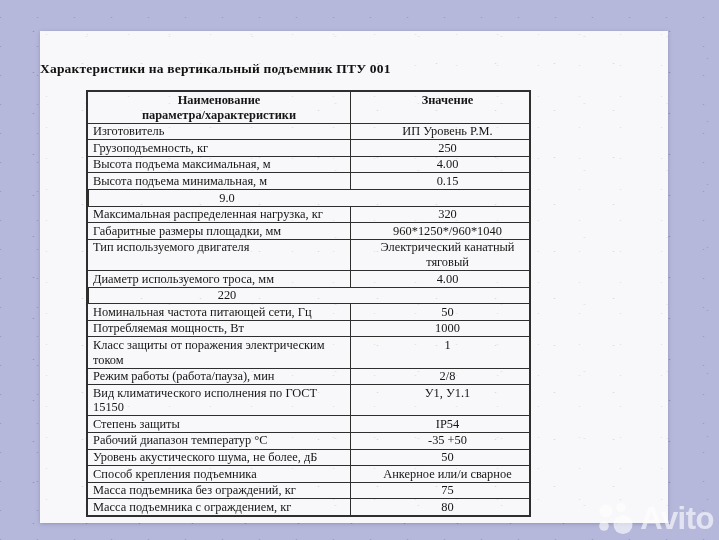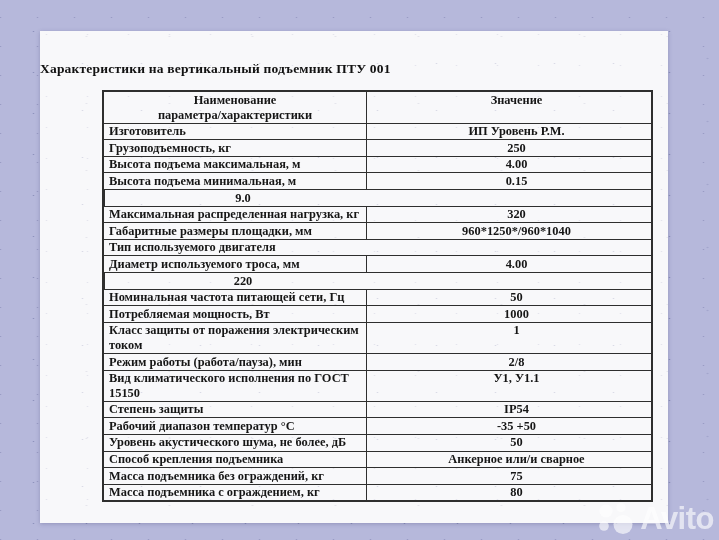--- a/index.html
+++ b/index.html
@@ -27,34 +27,33 @@
     background-size: 59px 47px, 41px 31px, 83px 67px;
     background-position: 13px 9px, 27px 19px, 5px 39px;
     box-shadow: 0 1px 4px rgba(55,55,105,.28);
   }
   .title {
     position: absolute; left: 0; right: 0; top: 30px;
     font-weight: bold; font-size: 13.5px;
     color: #121212; letter-spacing: 0.2px;
   }
   .spec-table {
-    position: absolute; left: 62px; top: 59px; width: 551px;
+    position: absolute; left: 46px; top: 59px; width: 445px;
     border: 2px solid #2e2e2e; color: #161616;
     box-sizing: border-box;
   }
   .row {
     display: grid; grid-template-columns: 262px 1fr;
     border-top: 1px solid #2e2e2e;
   }
   .row:first-child { border-top: none; }
   .row.header-row { border-bottom: 1px solid #2e2e2e; }
   .cell {
     padding: 0.5px 5px; font-size: 12.4px; line-height: 14.6px;
     min-height: 14.6px;
-    font-weight: bold;
   }
   .cell.param { text-align: left; }
   .cell.value { text-align: center; border-left: 1px solid #2e2e2e; padding-left: 20px; }
   .header-row .cell { font-weight: bold; text-align: center; padding-top: 1px; }
   .watermark {
     position: absolute; right: 5px; bottom: 5px;
     display: flex; align-items: center; gap: 2px;
     opacity: 0.62; pointer-events: none;
   }
   .wm-text {
@@ -110,20 +109,21 @@
     <div class="cell value">320</div>
   </div>
 
   <div class="row">
     <div class="cell param">Габаритные размеры площадки, мм</div>
     <div class="cell value">960*1250*/960*1040</div>
   </div>
 
   <div class="row">
     <div class="cell param">Тип используемого двигателя</div>
+    <div class="cell value">Электрический канатный тяговый</div>
   </div>
 
   <div class="row">
     <div class="cell param">Диаметр используемого троса, мм</div>
     <div class="cell value">4.00</div>
   </div>
 
   <div class="row">
     <div class="cell value">220</div>
   </div>

